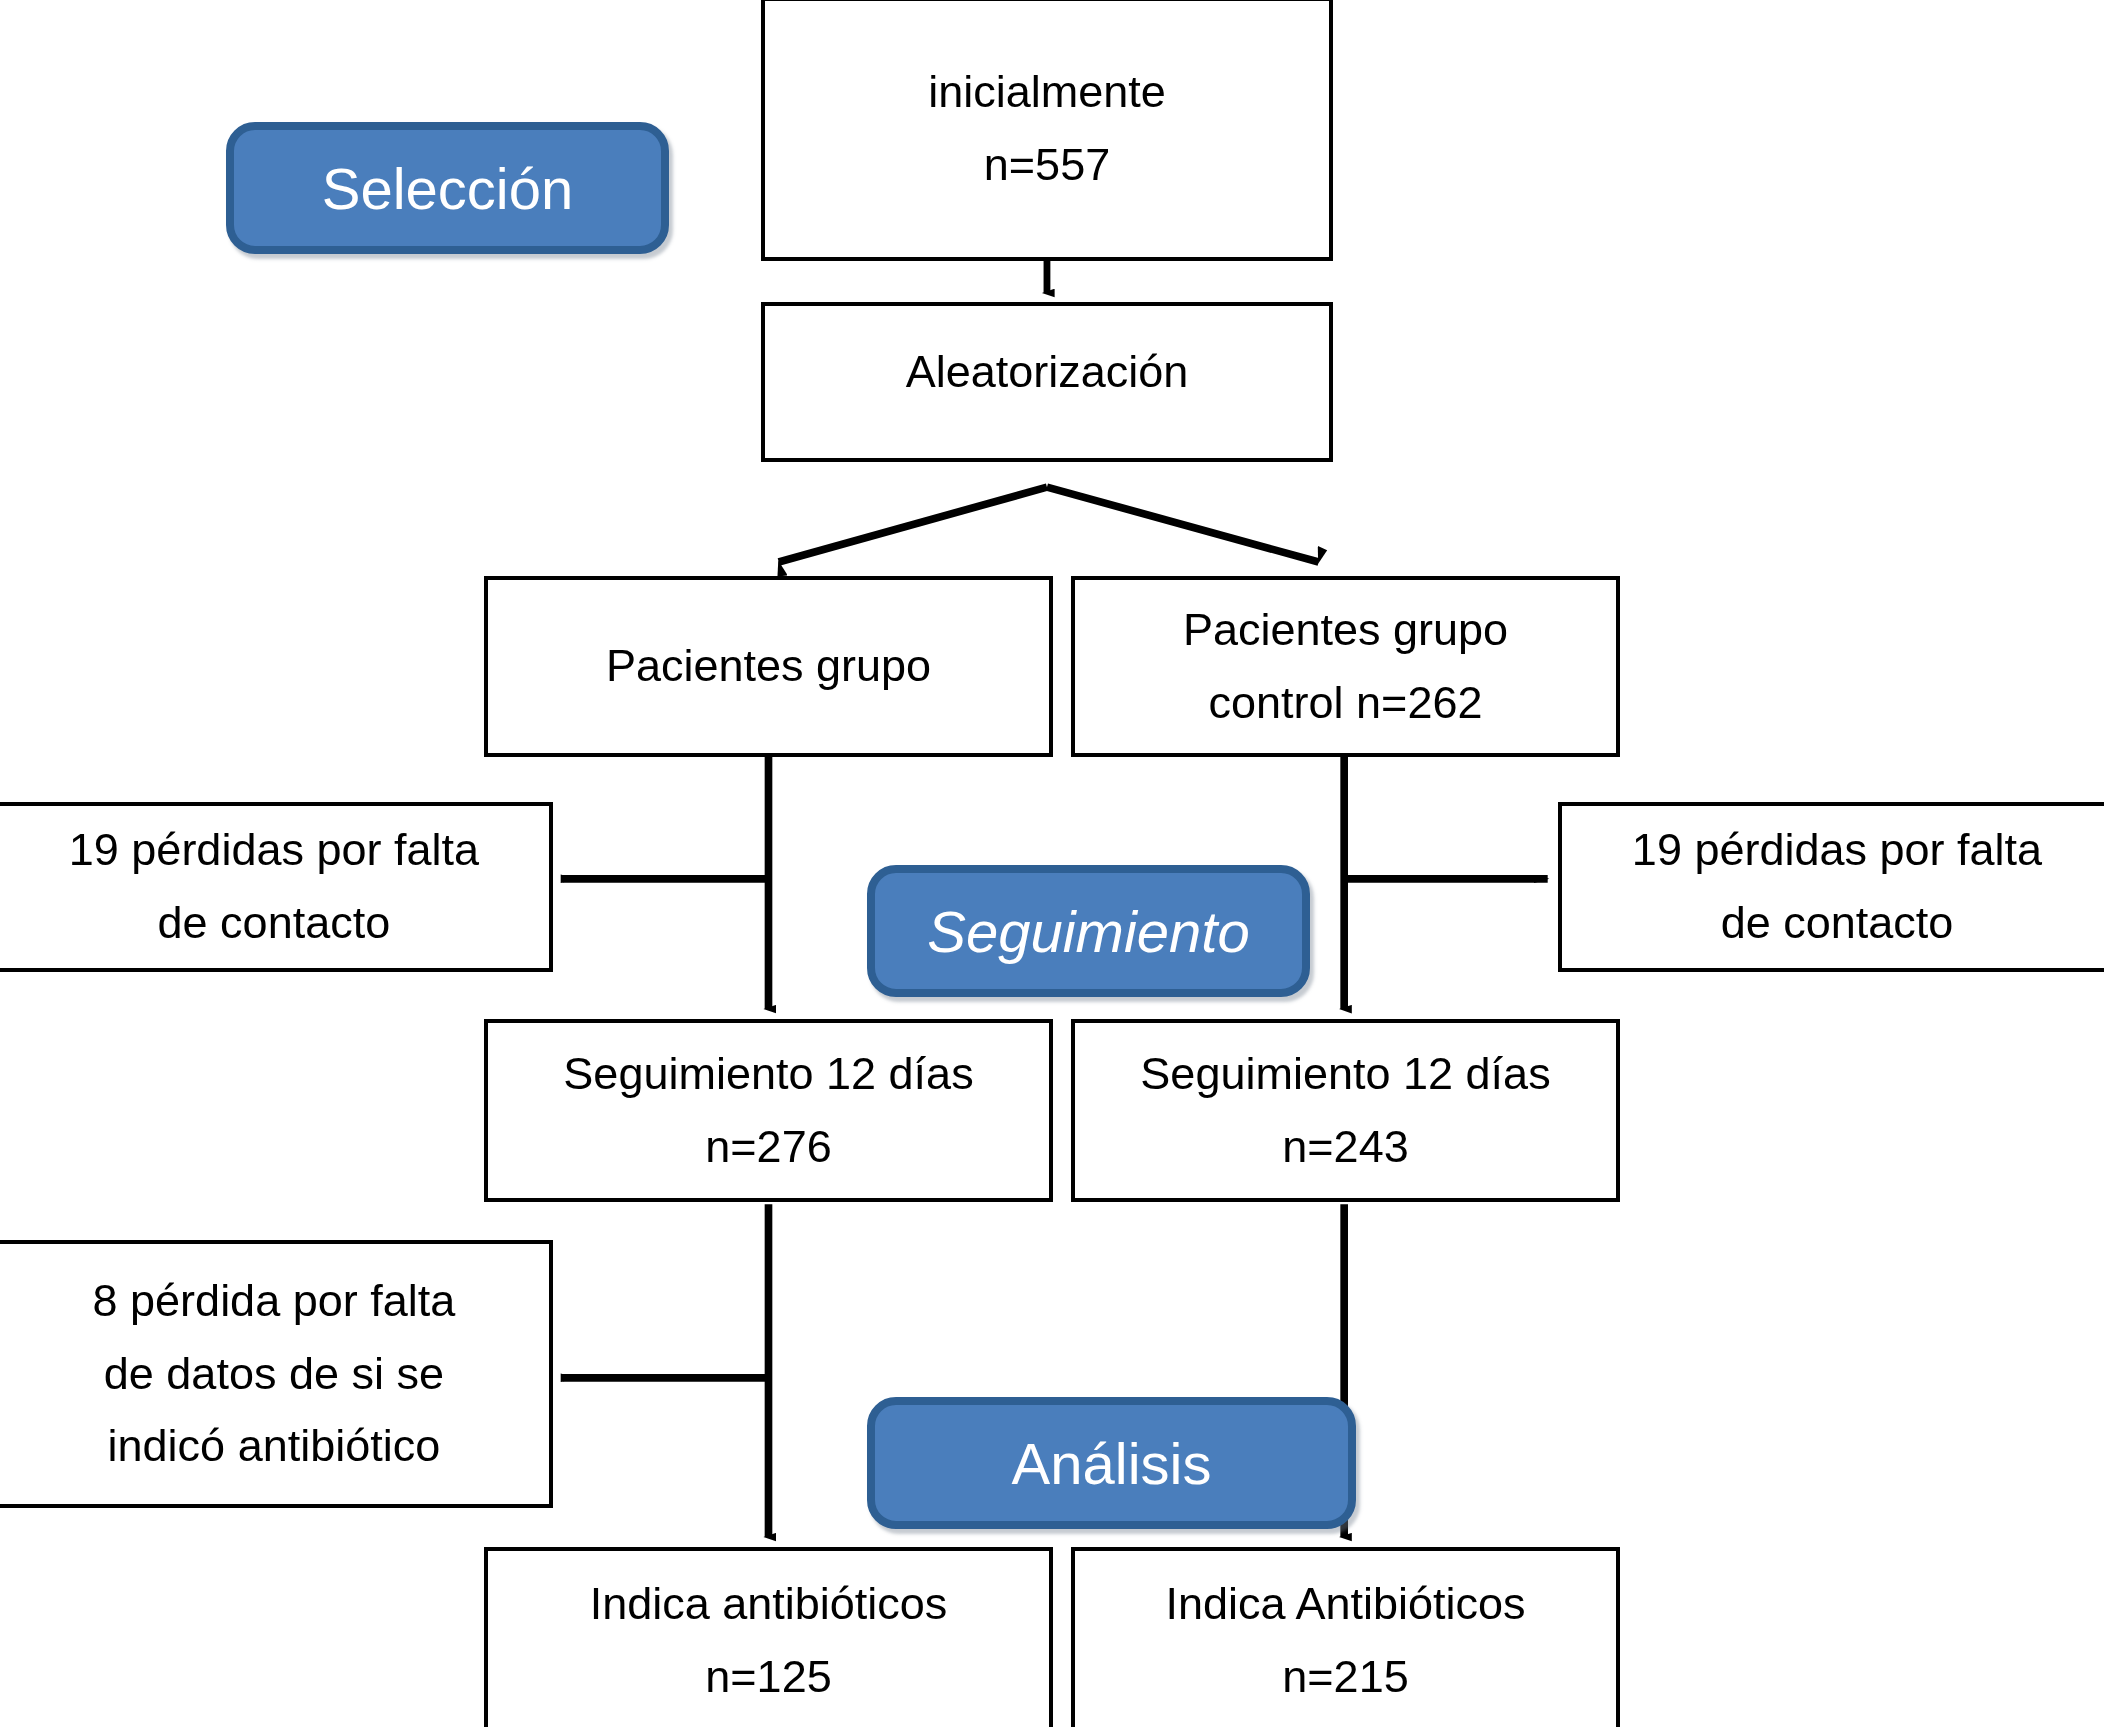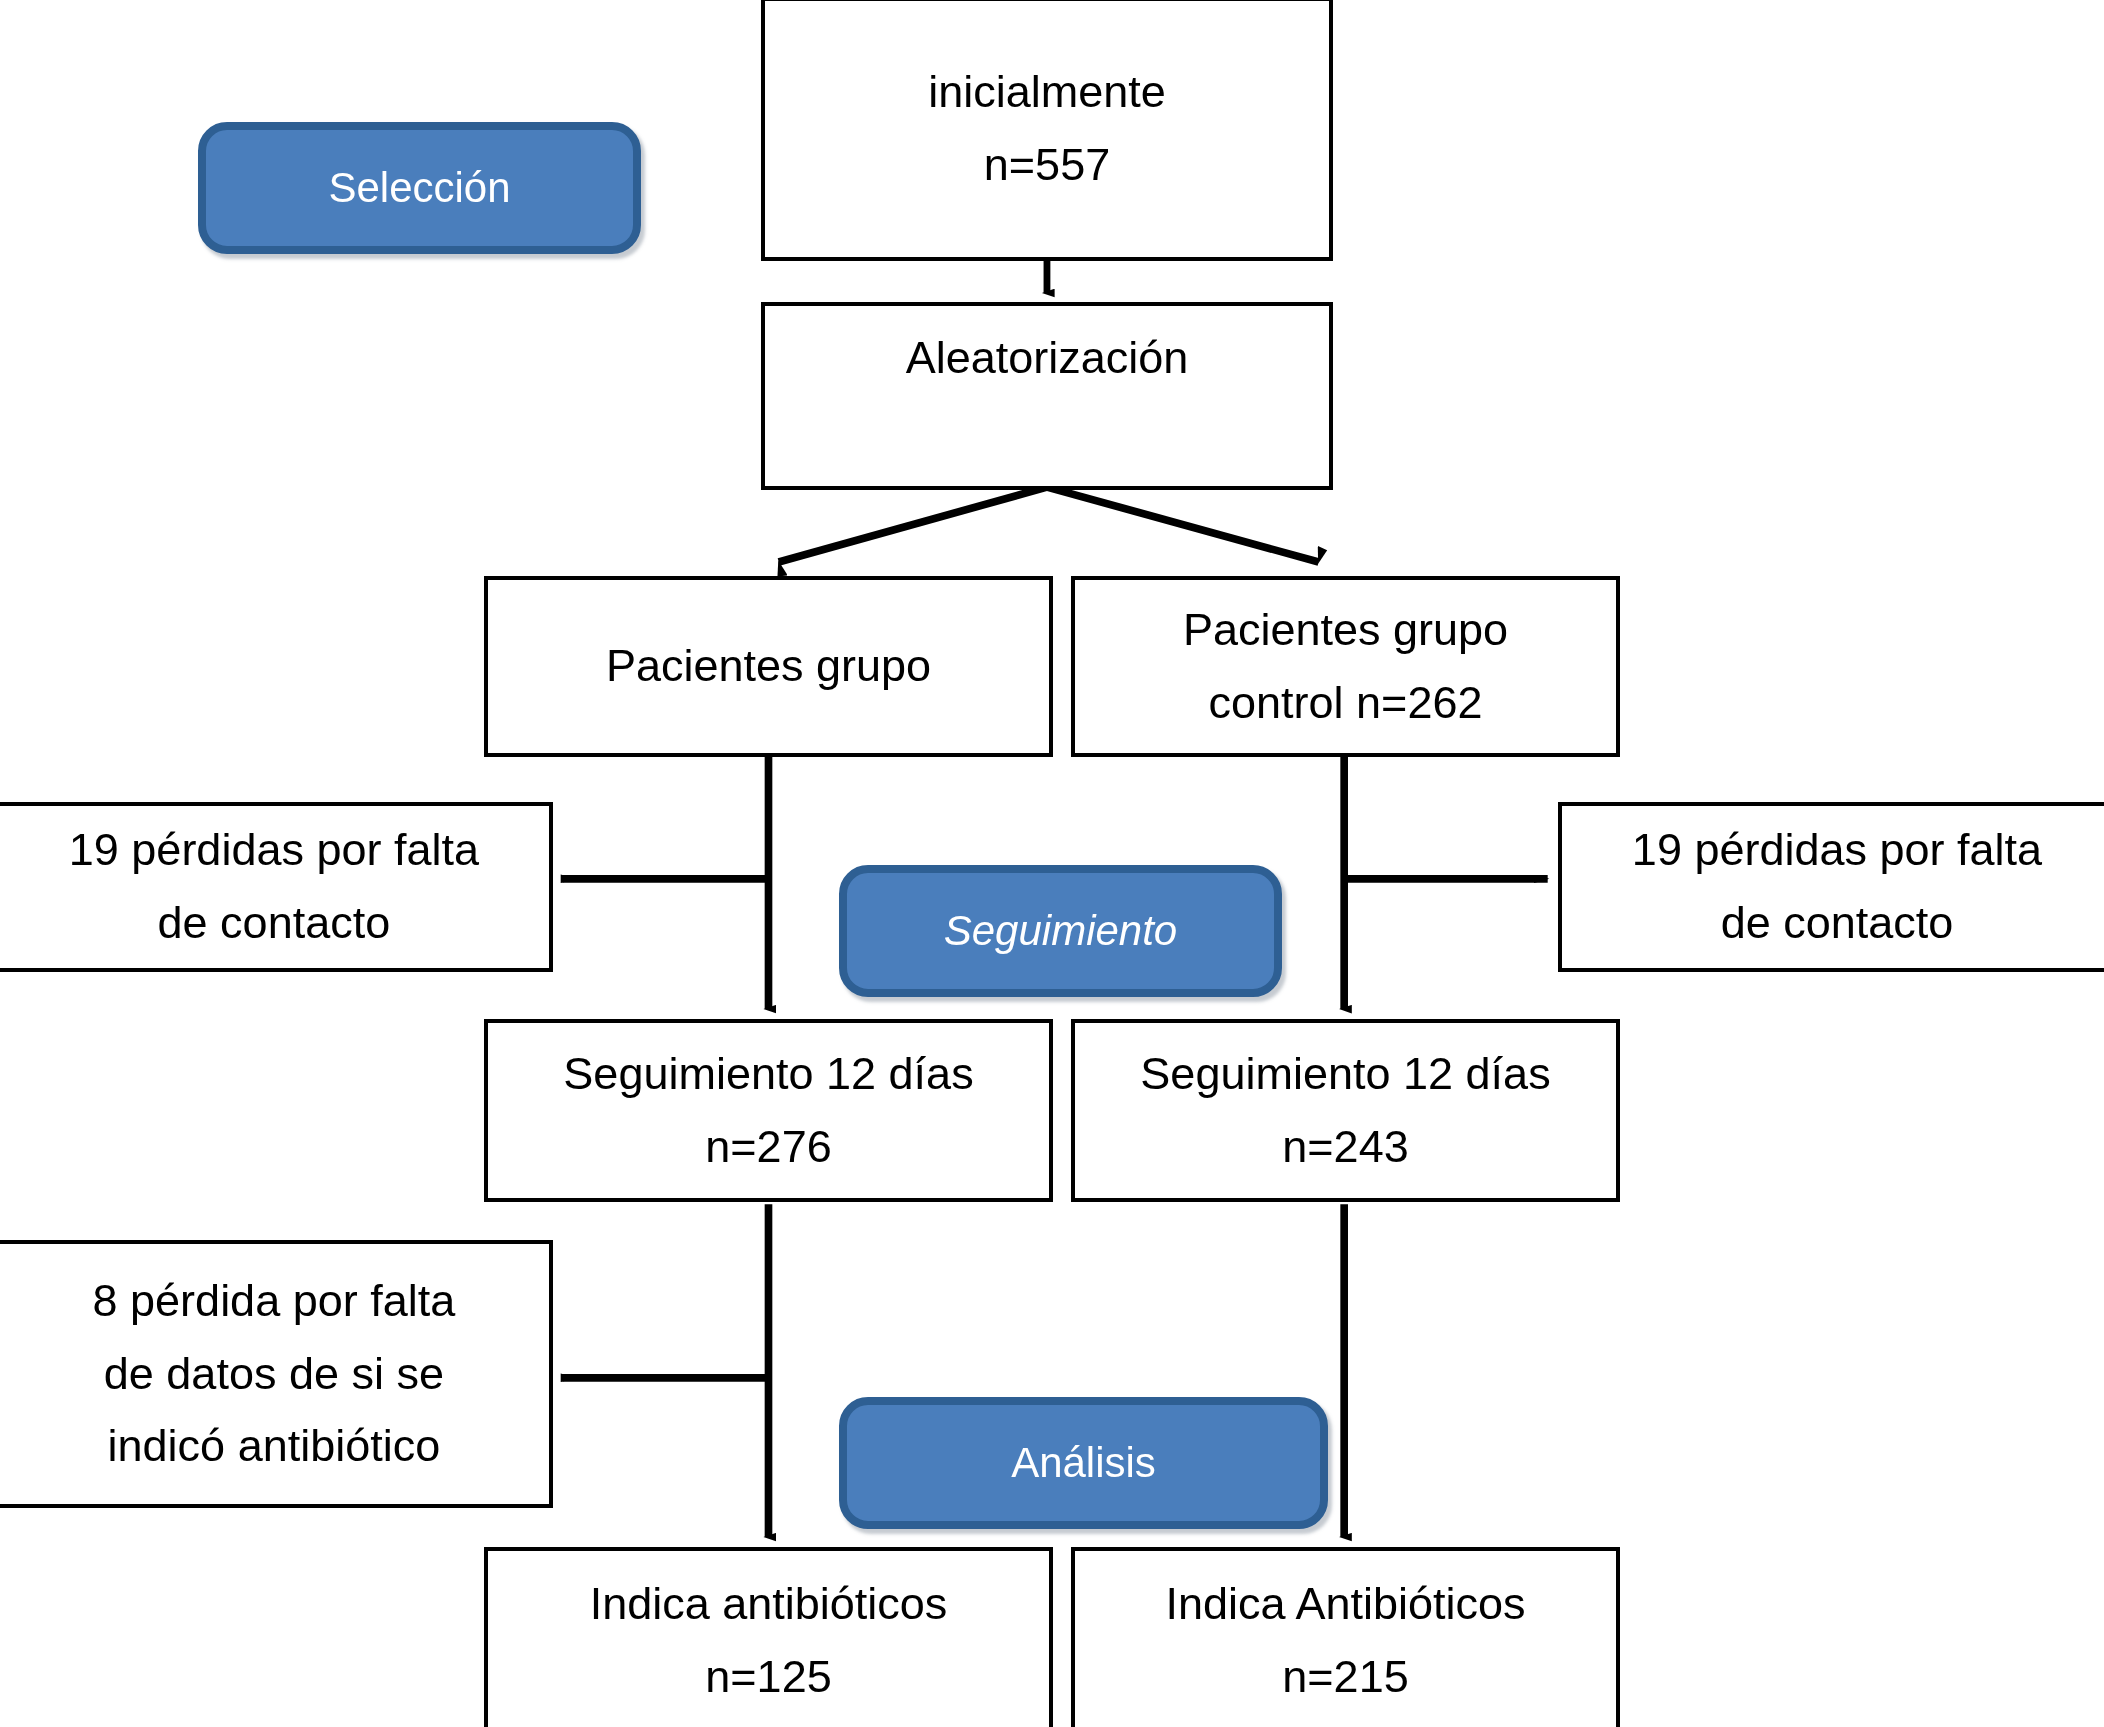--- a/index.html
+++ b/index.html
@@ -50,24 +50,25 @@
   .stage-badge {
     position: absolute;
     box-sizing: border-box;
     background: #4a7ebc;
     border: 8.5px solid #2e5f93;
     border-radius: 29px;
     display: flex;
     align-items: center;
     justify-content: center;
     color: #ffffff;
-    font-size: 42px;
+    font-size: 58px;
     font-family: "Liberation Sans", sans-serif;
     box-shadow: 3.4px 4.3px 3.4px rgba(120,130,145,0.42);
     z-index: 5;
+    margin-left: 28px;
   }
 </style>
 </head>
 <body>
 
 <div id="diagram-root">
 
   <svg class="flow" viewBox="0 0 2471 2028">
     <defs>
       <marker id="arrowDown" markerWidth="20" markerHeight="20" refX="5" refY="9" orient="auto" markerUnits="userSpaceOnUse">
@@ -114,21 +115,21 @@
 
   <div class="stage-badge" style="left:839px; top:1397px; width:489px; height:132px;">
     <span>Análisis</span>
   </div>
 
   <div class="box" style="left:761px; top:-3.4px; width:572px; height:264px;">
     <span class="line">inicialmente</span>
     <span class="line">n=557</span>
   </div>
 
-  <div class="box" style="left:761px; top:302px; width:572px; height:188px; justify-content:flex-start; padding-top:16px;">
+  <div class="box" style="left:761px; top:302px; width:572px; height:160px; justify-content:flex-start; padding-top:30px;">
     <span class="line">Aleatorización</span>
   </div>
 
   <div class="box" style="left:484px; top:576px; width:569px; height:181px;">
     <span class="line">Pacientes grupo</span>
   </div>
 
   <div class="box" style="left:1071px; top:576px; width:549px; height:181px;">
     <span class="line">Pacientes grupo</span>
     <span class="line">control n=262</span>

